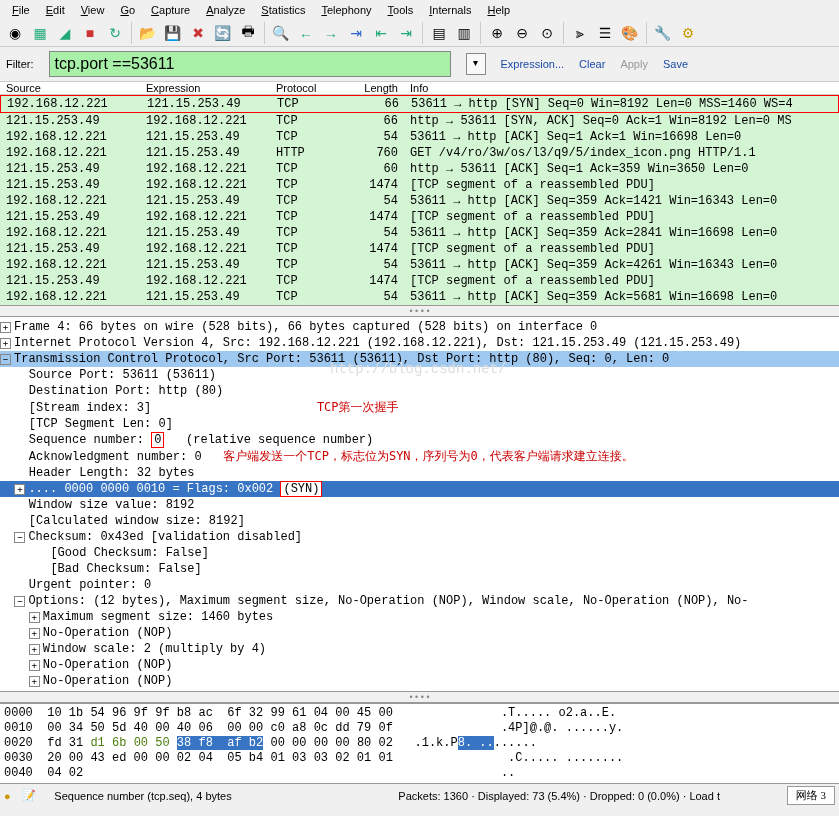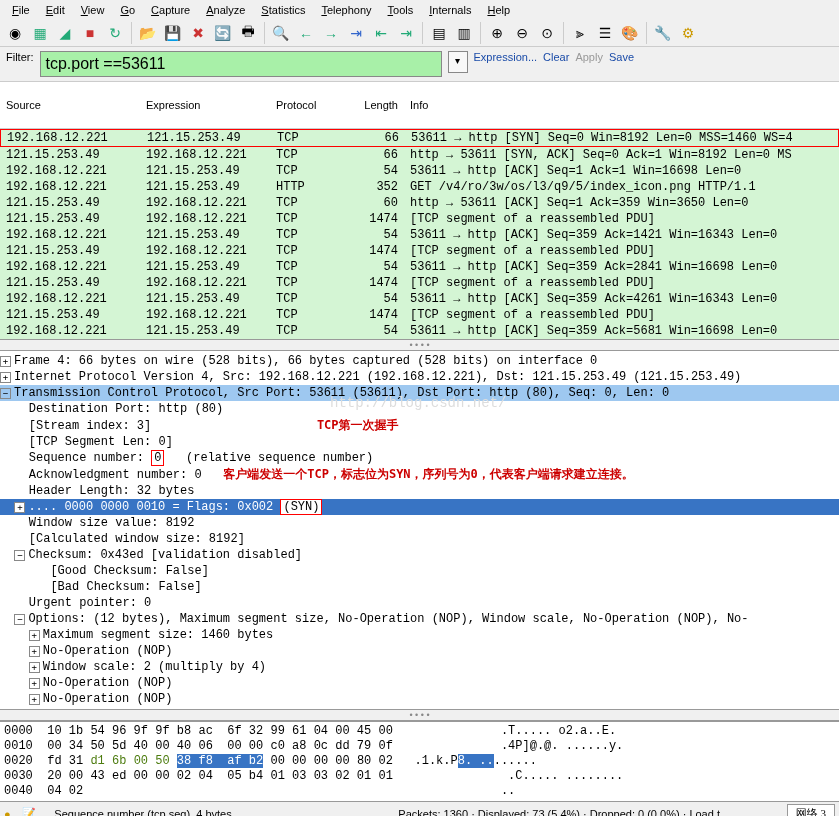--- a/index.html
+++ b/index.html
@@ -1,45 +1,45 @@
 <!DOCTYPE html>
 <html><head>
 <meta charset="utf-8">
 <style>
 body{margin:0;font-family:Tahoma,Arial,sans-serif;font-size:11px;color:#000;background:#f0f0f0;width:839px}
 .menubar{background:#f0f0f0;padding:2px 4px;display:flex;gap:0}
 .menubar span{padding:2px 8px;cursor:default}
 .menubar span u{text-decoration:underline}
 .toolbar{background:#f0f0f0;padding:2px 4px;display:flex;gap:3px;flex-wrap:wrap;border-bottom:1px solid #ccc}
 .tb-btn{width:22px;height:22px;display:flex;align-items:center;justify-content:center;font-size:14px}
-.filterbar{background:#f0f0f0;padding:4px 6px;display:flex;align-items:flex-start;gap:6px;border-bottom:1px solid #ccc}
+.filterbar{background:#f0f0f0;padding:4px 6px;display:flex;align-items:center;gap:15px;border-bottom:1px solid #ccc}
 .filter-input{flex:0 0 390px;background:#a8f0a8;border:1px solid #888;padding:3px 5px;font-size:16px;display:flex;align-items:center}
 .filter-dd{width:18px;height:20px;border:1px solid #888;background:#f8f8f8;text-align:center;font-size:10px;line-height:18px}
 .filter-link{color:#1a4ba8;cursor:pointer}
 .filter-disabled{color:#999}
-.pkt-header{display:flex;background:#fff;font-weight:normal;padding:17px 0;border-bottom:1px solid #ccc}
+.pkt-header{display:flex;background:#fff;font-weight:normal;padding:0 0;border-bottom:1px solid #ccc}
 .pkt-header span{padding:0 6px}
 .pkt-list{background:#fff;font-family:'Courier New',monospace;font-size:12px}
 .pkt-row{display:flex;padding:1px 0}
 .pkt-row span{padding:0 6px;white-space:nowrap}
 .c-src{width:128px}
 .c-dst{width:118px}
 .c-proto{width:60px}
 .c-len{width:50px;text-align:right}
 .c-info{flex:1;overflow:hidden}
 .row-green{background:#d4f5d4}
 .row-sel{background:#d4f5d4;border:1px solid red;box-sizing:border-box}
 .splitter{height:10px;background:#f0f0f0;border-top:1px solid #999;border-bottom:1px solid #999;text-align:center;font-size:9px;color:#888;line-height:10px}
 .details{background:#fff;font-family:'Courier New',monospace;font-size:12px;padding:2px 0;line-height:16px;overflow:hidden}
 .dl{white-space:pre}
 .exp{display:inline-block;width:9px;height:9px;border:1px solid #888;text-align:center;line-height:8px;font-size:9px;margin-right:3px;font-family:monospace}
 .hl-blue{background:#9ec8f0}
 .hl-sel{background:#3874c4;color:#fff}
 .redbox{border:1px solid red;padding:0 2px}
-.red-anno{color:#c00;font-family:SimSun,monospace;font-weight:bold}
+.red-anno{color:#c00;font-family:SimSun,monospace;font-weight:normal}
 .watermark{position:absolute;color:#ddd;font-size:14px;pointer-events:none}
 .hexpane{background:#fff;font-family:'Courier New',monospace;font-size:12px;padding:2px 4px;border-top:1px solid #999;line-height:15px}
 .hexrow{white-space:pre}
 .hex-hl{background:#3874c4;color:#fff}
 .hex-dim{color:#4d7c0f}
 .statusbar{background:#f0f0f0;border-top:1px solid #999;display:flex;align-items:center;font-size:11px;padding:2px 4px;gap:12px}
 .status-seg{padding:1px 6px}
 .status-tab{border:1px solid #999;padding:1px 8px;background:#fff;font-family:SimSun}
 </style>
 </head>
@@ -133,21 +133,21 @@
       <span class="c-src">192.168.12.221</span>
       <span class="c-dst">121.15.253.49</span>
       <span class="c-proto">TCP</span>
       <span class="c-len">54</span>
       <span class="c-info">53611 → http [ACK] Seq=1 Ack=1 Win=16698 Len=0</span>
     </div>
     <div class="pkt-row row-green">
       <span class="c-src">192.168.12.221</span>
       <span class="c-dst">121.15.253.49</span>
       <span class="c-proto">HTTP</span>
-      <span class="c-len">352</span>
+      <span class="c-len">760</span>
       <span class="c-info">GET /v4/ro/3w/os/l3/q9/5/index_icon.png HTTP/1.1</span>
     </div>
     <div class="pkt-row row-green">
       <span class="c-src">121.15.253.49</span>
       <span class="c-dst">192.168.12.221</span>
       <span class="c-proto">TCP</span>
       <span class="c-len">60</span>
       <span class="c-info">http → 53611 [ACK] Seq=1 Ack=359 Win=3650 Len=0</span>
     </div>
     <div class="pkt-row row-green">
@@ -208,20 +208,21 @@
     </div>
   </div>
 
 <div class="splitter">• • • •</div>
 
 <div class="details" style="position:relative">
 <div class="watermark" style="top:44px;left:330px">http://blog.csdn.net/</div>
 <div class="dl"><span class="exp">+</span><span>Frame 4: 66 bytes on wire (528 bits), 66 bytes captured (528 bits) on interface 0</span></div>
 <div class="dl"><span class="exp">+</span><span>Internet Protocol Version 4, Src: 192.168.12.221 (192.168.12.221), Dst: 121.15.253.49 (121.15.253.49)</span></div>
 <div class="dl hl-blue"><span class="exp">−</span><span>Transmission Control Protocol, Src Port: 53611 (53611), Dst Port: http (80), Seq: 0, Len: 0</span></div>
+<div class="dl">    <span>Source Port: 53611 (53611)</span></div>
 <div class="dl">    <span>Destination Port: http (80)</span></div>
 <div class="dl">    <span>[Stream index: 3]</span>                       <span class="red-anno">TCP第一次握手</span></div>
 <div class="dl">    <span>[TCP Segment Len: 0]</span></div>
 <div class="dl">    <span>Sequence number: </span><span class="redbox">0</span><span>   (relative sequence number)</span></div>
 <div class="dl">    <span>Acknowledgment number: 0</span>   <span class="red-anno">客户端发送一个TCP，标志位为SYN，序列号为0，代表客户端请求建立连接。</span></div>
 <div class="dl">    <span>Header Length: 32 bytes</span></div>
 <div class="dl hl-sel">  <span class="exp" style="background:#fff;color:#000">+</span><span>.... 0000 0000 0010 = Flags: 0x002 </span><span class="redbox" style="background:#fff;color:#000">(SYN)</span></div>
 <div class="dl">    <span>Window size value: 8192</span></div>
 <div class="dl">    <span>[Calculated window size: 8192]</span></div>
 <div class="dl">  <span class="exp">−</span><span>Checksum: 0x43ed [validation disabled]</span></div>

